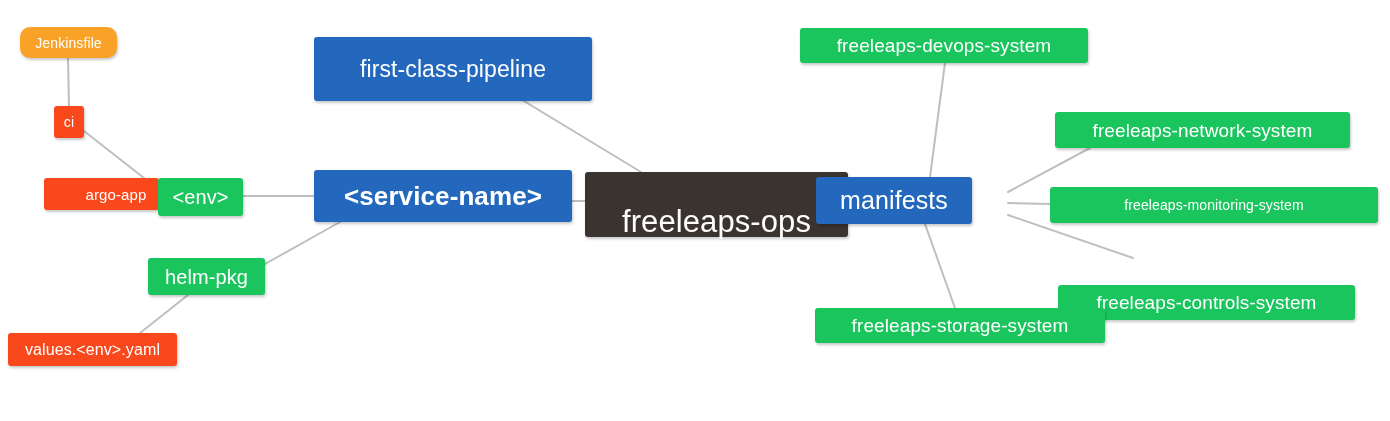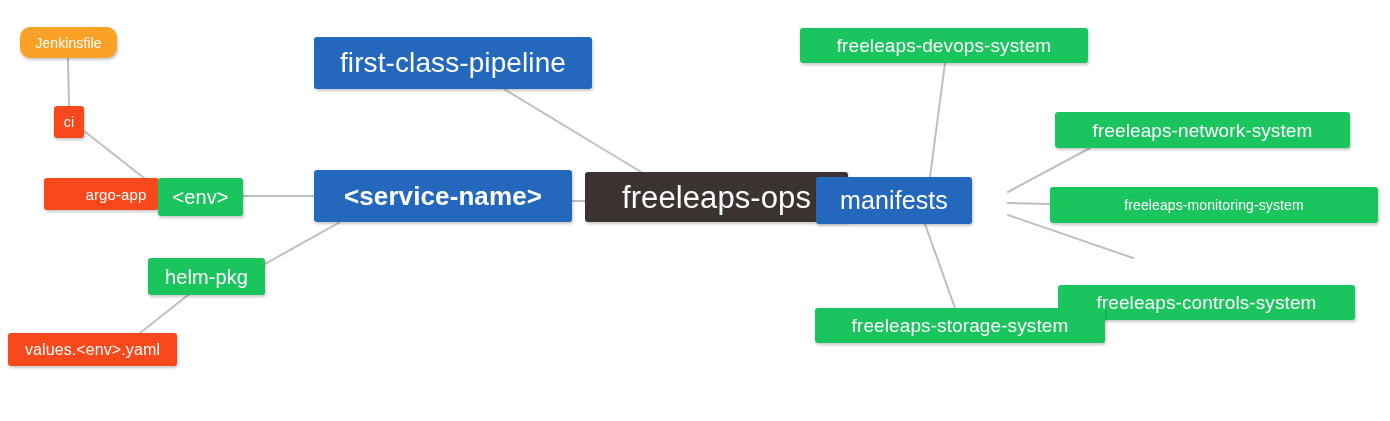--- a/index.html
+++ b/index.html
@@ -84,27 +84,27 @@
       </div>
       <div class="node" style="left: 158px; top: 178px; width: 85px; height: 38px; background: rgb(27, 197, 94); font-size: 20px;">
         <span class="node-label">&lt;env&gt;</span>
       </div>
       <div class="node" style="left: 148px; top: 258px; width: 117px; height: 37px; background: rgb(27, 197, 94); font-size: 20px;">
         <span class="node-label">helm-pkg</span>
       </div>
       <div class="node" style="left: 8px; top: 333px; width: 169px; height: 33px; background: rgb(249, 72, 28); font-size: 16px;">
         <span class="node-label">values.&lt;env&gt;.yaml</span>
       </div>
-      <div class="node" style="left: 314px; top: 37px; width: 278px; height: 52px; background: rgb(35, 104, 188); font-size: 28px;">
+      <div class="node" style="left: 314px; top: 37px; width: 278px; height: 64px; background: rgb(35, 104, 188); font-size: 23px;">
         <span class="node-label">first-class-pipeline</span>
       </div>
       <div class="node" style="left: 314px; top: 170px; width: 258px; height: 52px; background: rgb(35, 104, 188); font-size: 26px; font-weight: bold;">
         <span class="node-label">&lt;service-name&gt;</span>
       </div>
-      <div class="node" style="left: 585px; top: 172px; width: 263px; height: 50px; background: rgb(58, 51, 48); font-size: 31px;">
+      <div class="node" style="left: 585px; top: 172px; width: 263px; height: 65px; background: rgb(58, 51, 48); font-size: 31px; align-items: flex-end;">
         <span class="node-label">freeleaps-ops</span>
       </div>
       <div class="node" style="left: 816px; top: 177px; width: 156px; height: 47px; background: rgb(35, 104, 188); font-size: 25px;">
         <span class="node-label">manifests</span>
       </div>
       <div class="node" style="left: 800px; top: 28px; width: 288px; height: 35px; background: rgb(27, 197, 94); font-size: 19px;">
         <span class="node-label">freeleaps-devops-system</span>
       </div>
       <div class="node" style="left: 1055px; top: 112px; width: 295px; height: 36px; background: rgb(27, 197, 94); font-size: 19px; text-align: right;">
         <span class="node-label">freeleaps-network-system</span>

